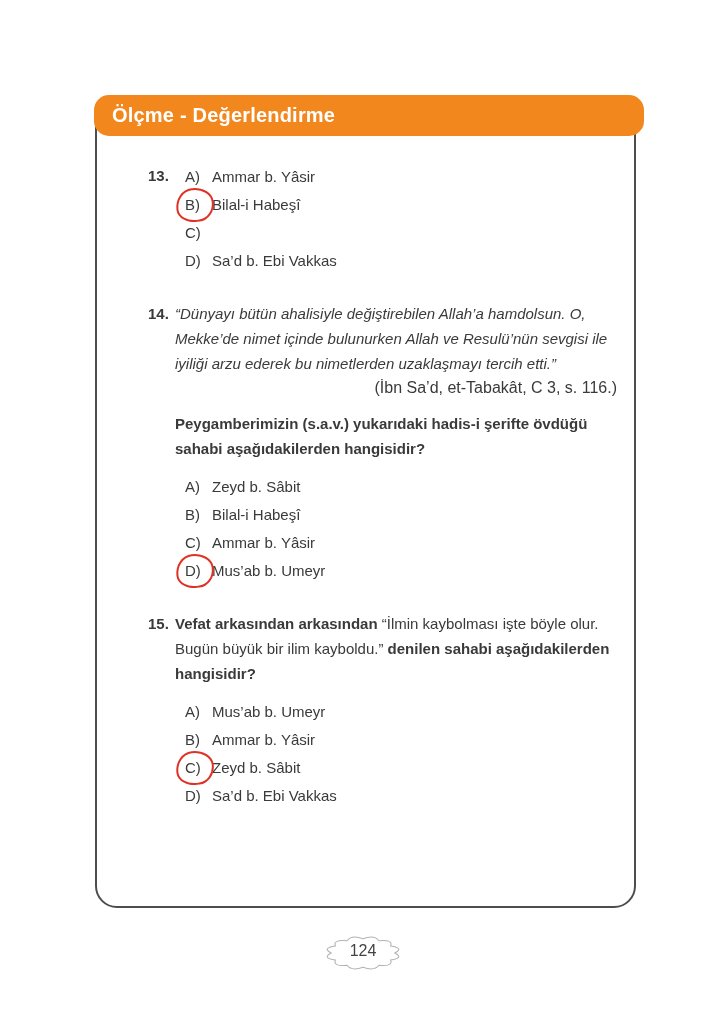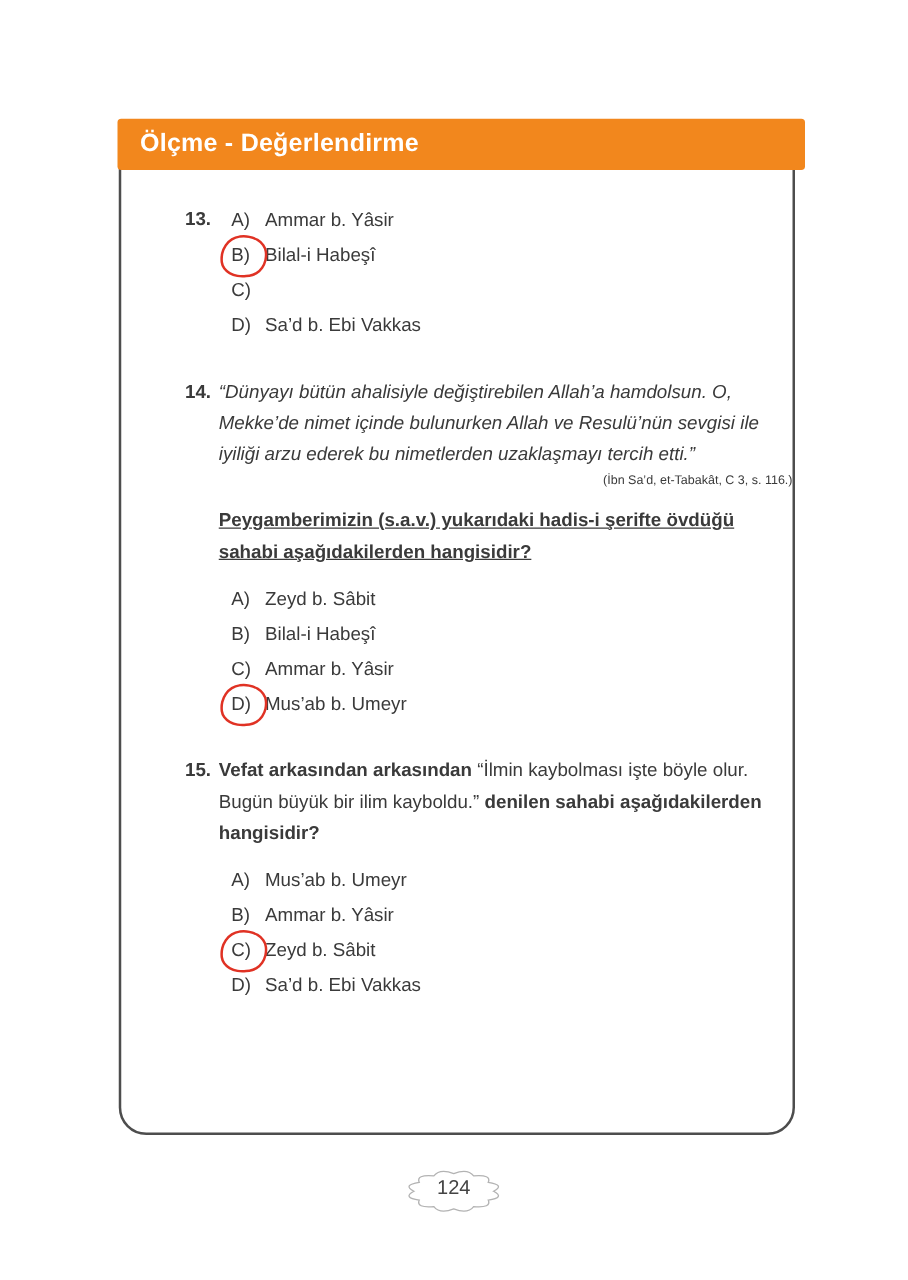--- a/index.html
+++ b/index.html
@@ -18,49 +18,49 @@
     border: 2px solid #4d4d4d;
     border-radius: 22px;
     background: #ffffff;
   }
 
   
   .banner {
     position: absolute; left: 94px; top: 95px;
     width: 550px; height: 41px;
     background: #f2871d;
-    border-radius: 3px;
+    border-radius: 15px;
     display: flex; align-items: center;
     padding-left: 18px;
     z-index: 3;
   }
   .banner-title {
     color: #ffffff; font-weight: bold; font-size: 20px; letter-spacing: 0.2px;
   }
 
   .content {
     position: absolute; left: 95px; top: 136px; width: 541px;
     padding: 15px 0 0 0;
     z-index: 2;
   }
 
   .question {
     position: relative;
-    padding-left: 80px; padding-right: 2px;
+    padding-left: 80px; padding-right: 19px;
     margin-bottom: 26px;
     font-size: 15px;
   }
   .qnum {
     position: absolute; left: 53px; top: 0;
     font-weight: bold; font-size: 15px; line-height: 25px;
   }
   .stem { font-weight: bold; line-height: 25px; }
-  .stem-gap { margin-top: 14px; text-decoration: underline; }
+  .stem-gap { margin-top: 14px; }
   .quote { font-style: italic; line-height: 25px; }
-  .citation { text-align: right; font-size: 10px; margin-top: 3px; color: #3a3a3a; }
+  .citation { text-align: right; font-size: 16px; margin-top: 3px; color: #3a3a3a; }
   .stem-mixed { line-height: 25px; }
   .bold { font-weight: bold; }
   .quote-inline { font-weight: normal; }
 
   .options { margin-top: 12px; margin-left: 10px; }
   .option { display: flex; align-items: baseline; height: 28px; line-height: 28px; font-size: 15px; }
   .letter { flex: 0 0 27px; width: 27px; position: relative; }
 
   
   .letter.circled::after {

